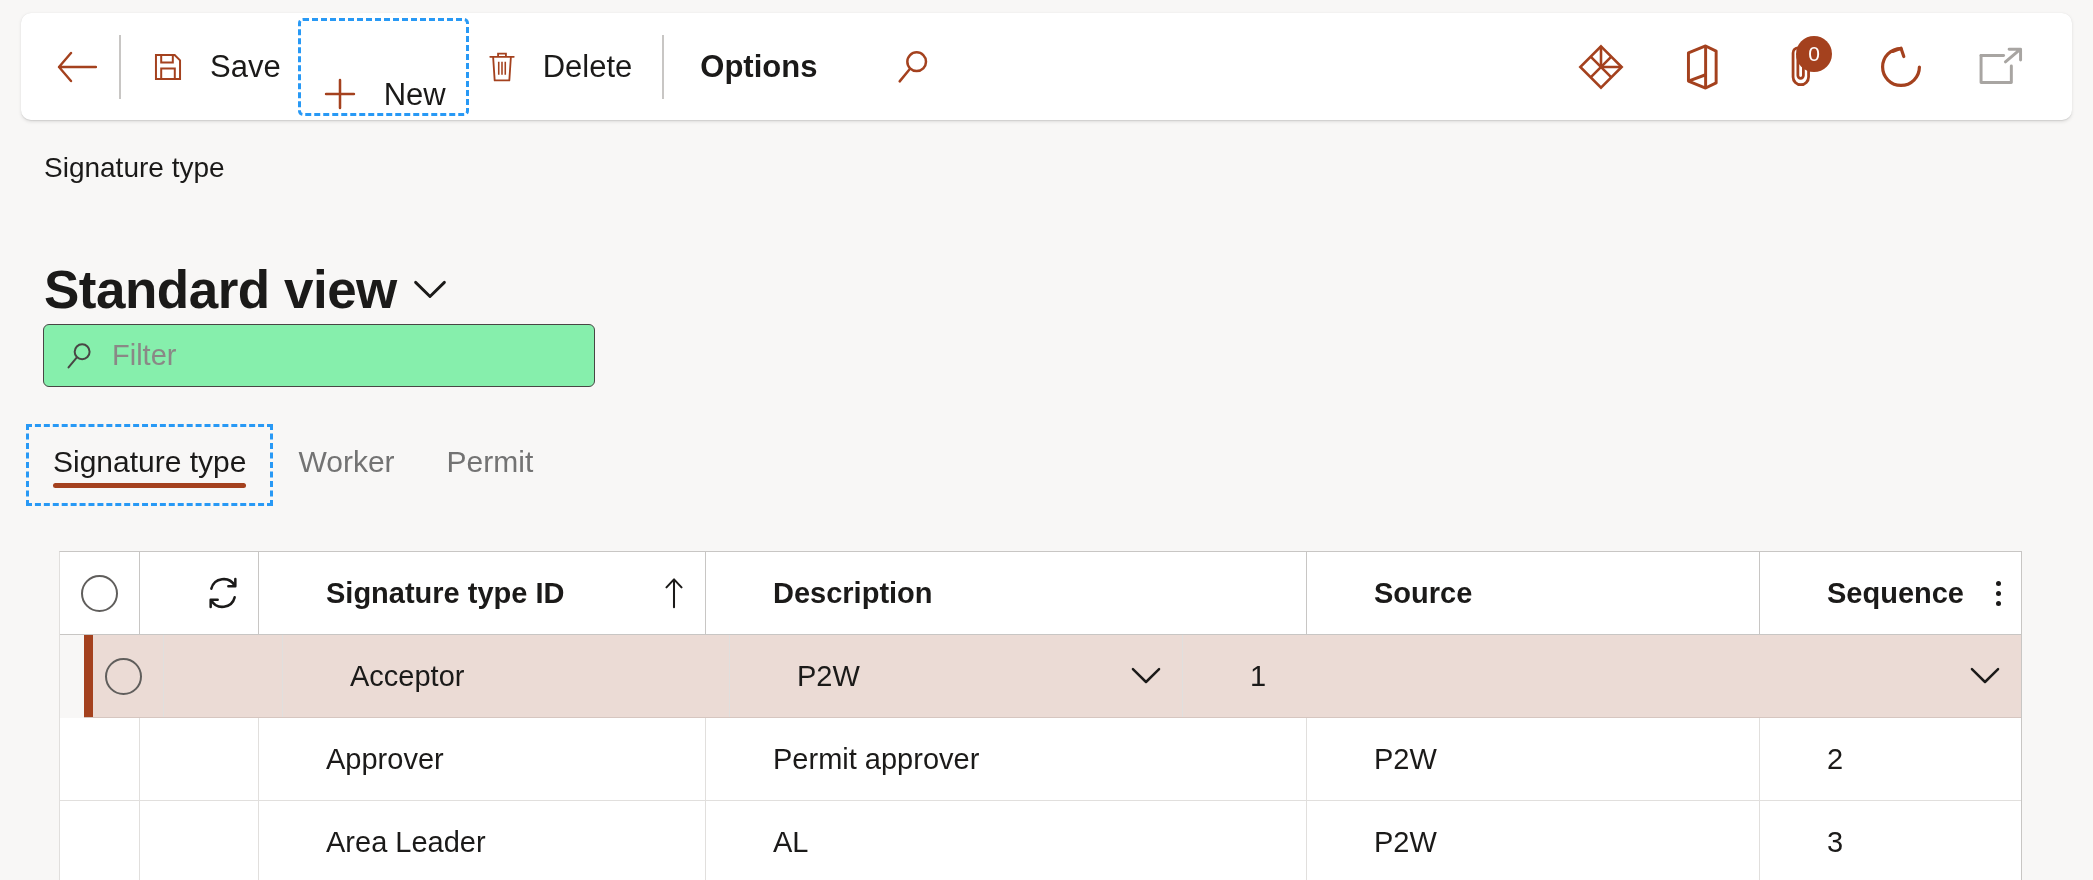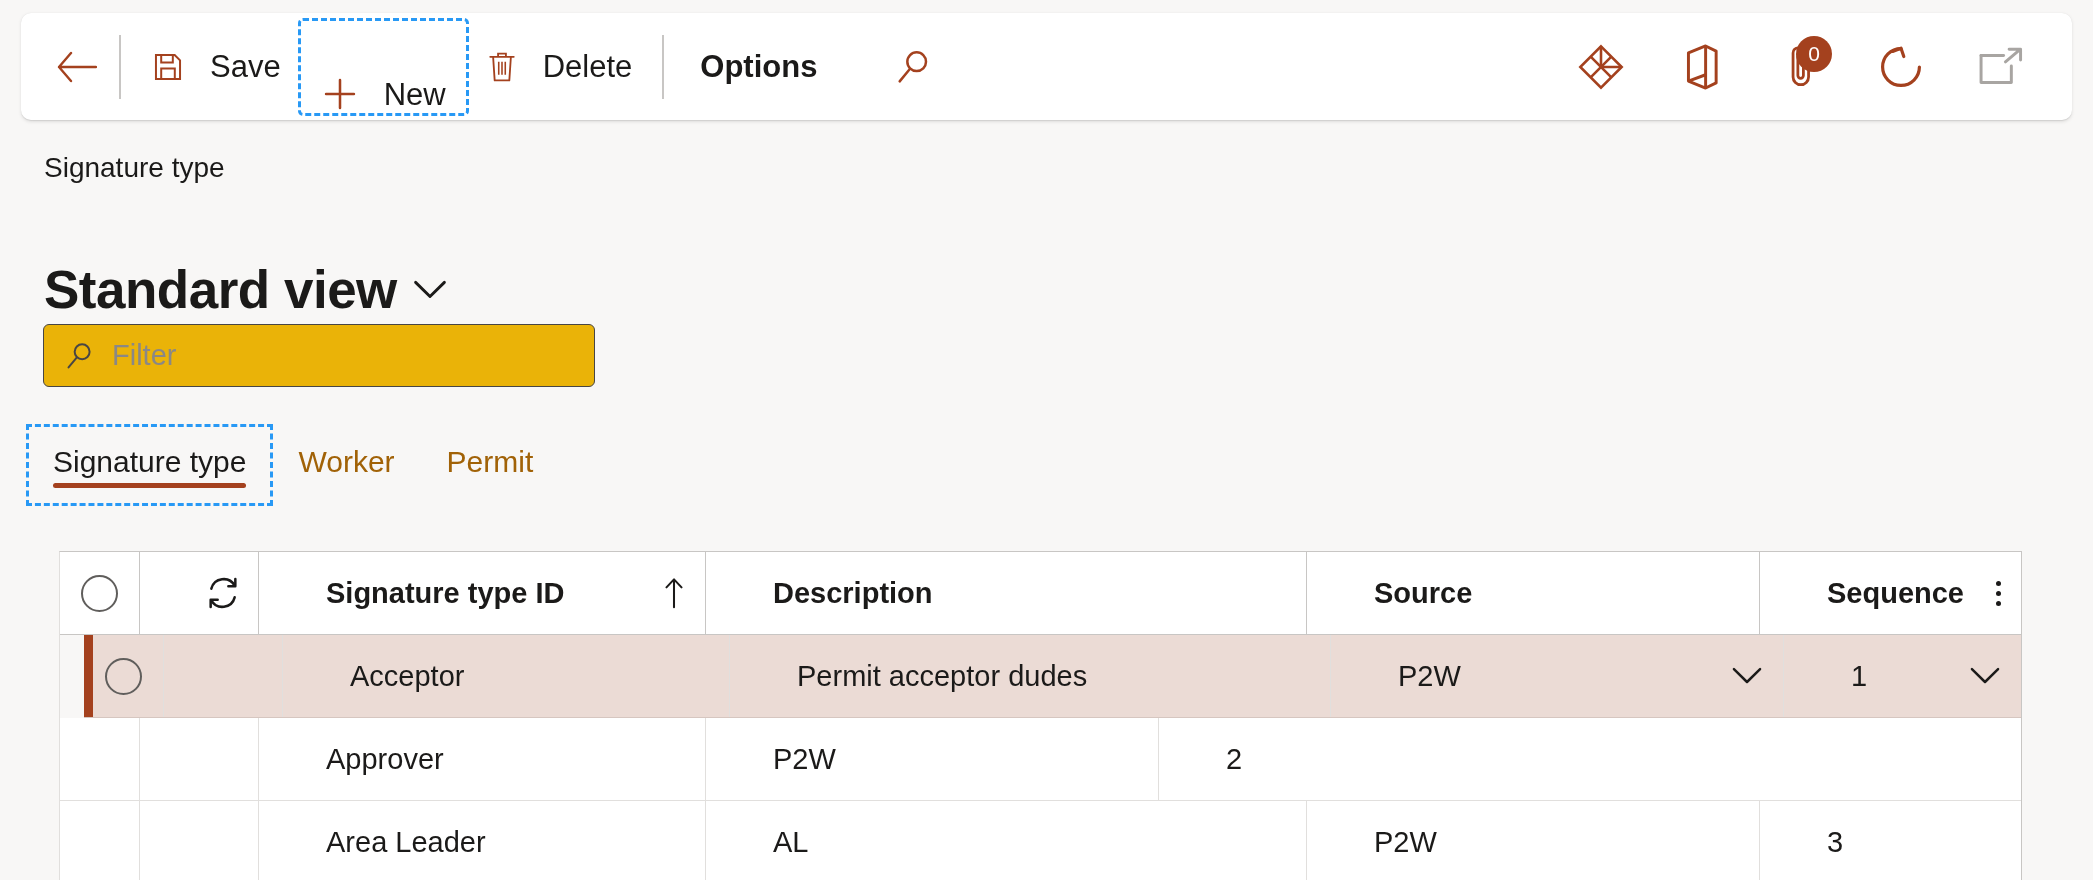--- a/index.html
+++ b/index.html
@@ -127,21 +127,21 @@
 
   
   .filter-box {
     position: absolute;
     left: 43px;
     top: 324px;
     width: 552px;
     height: 63px;
     border: 1.6px solid #484644;
     border-radius: 6px;
-    background: #eab308;
+    background: #86efac;
     display: flex;
     align-items: center;
     padding: 12px 20px;
     gap: 16px;
     cursor: text;
   }
   .filter-input {
     border: none;
     outline: none;
     font-size: 29px;
@@ -157,21 +157,21 @@
     position: absolute;
     left: 27px;
     top: 425px;
     display: flex;
     align-items: flex-start;
   }
   .tab {
     position: relative;
     padding: 20px 26px 26px 26px;
     font-size: 30px;
-    color: #a16207;
+    color: #737373;
     background: transparent;
     border: none;
     cursor: pointer;
     white-space: nowrap;
     font-family: "Liberation Sans", sans-serif;
   }
   .tab.selected { color: #1b1a19; }
   .tab.selected .tab-underline {
     position: absolute;
     left: 26px;
@@ -421,21 +421,20 @@
     </div>
   </div>
 
   <div class="grid-row data-row selected">
     <div class="cell c-select">
       <span class="sel-indicator"></span>
       <span class="circle-radio"></span>
     </div>
     <div class="cell c-refresh"></div>
     <div class="cell c-id">Acceptor</div>
-    <div class="cell c-desc">Permit acceptor dudes</div>
     <div class="cell c-source">
       <span>P2W</span>
       <span class="cell-chevron">
         <svg width="32" height="20" viewBox="0 0 20 13">
           <path d="M1.5 2 L10 10.4 L18.5 2" fill="none" stroke="#1b1a19" stroke-width="1.6" stroke-linecap="round" stroke-linejoin="round"></path>
         </svg>
       </span>
     </div>
     <div class="cell c-seq">
       <span>1</span>
@@ -444,20 +443,21 @@
           <path d="M1.5 2 L10 10.4 L18.5 2" fill="none" stroke="#1b1a19" stroke-width="1.6" stroke-linecap="round" stroke-linejoin="round"></path>
         </svg>
       </span>
     </div>
   </div>
 
   <div class="grid-row data-row">
     <div class="cell c-select"></div>
     <div class="cell c-refresh"></div>
     <div class="cell c-id">Approver</div>
+    <div class="cell c-desc">Permit approver</div>
     <div class="cell c-source">P2W</div>
     <div class="cell c-seq">2</div>
   </div>
 
   <div class="grid-row data-row">
     <div class="cell c-select"></div>
     <div class="cell c-refresh"></div>
     <div class="cell c-id">Area Leader</div>
     <div class="cell c-desc">AL</div>
     <div class="cell c-source">P2W</div>

